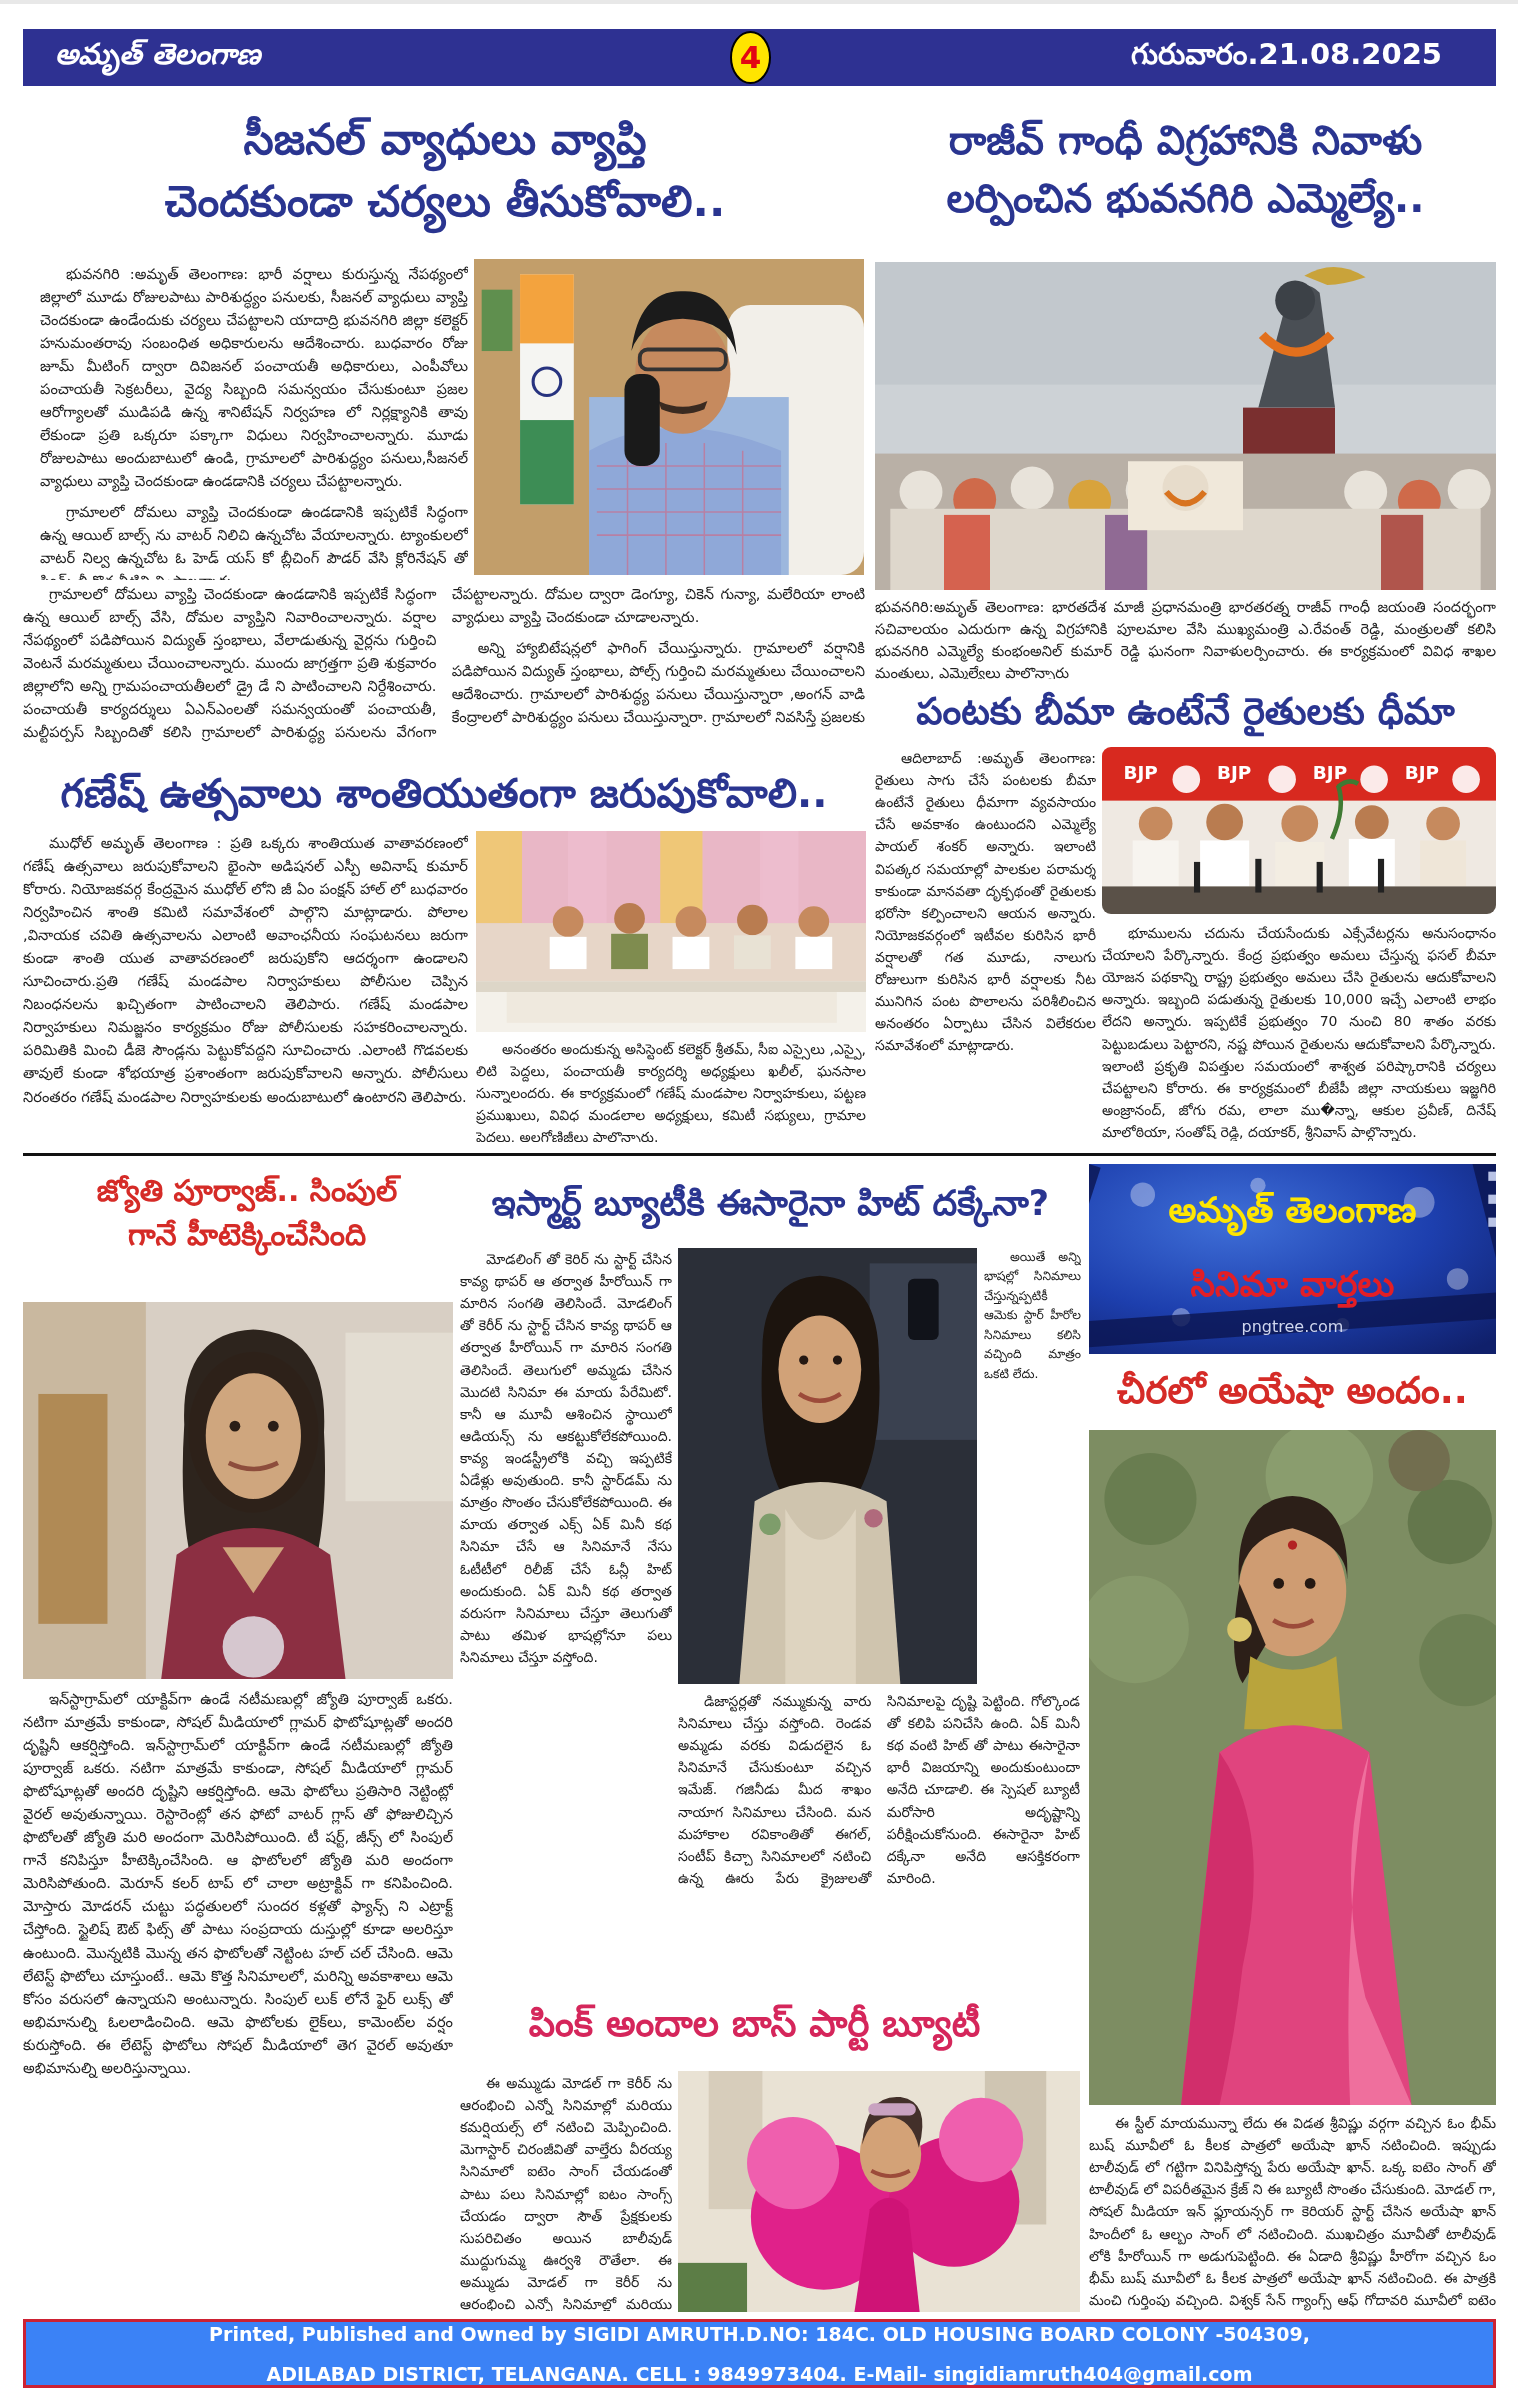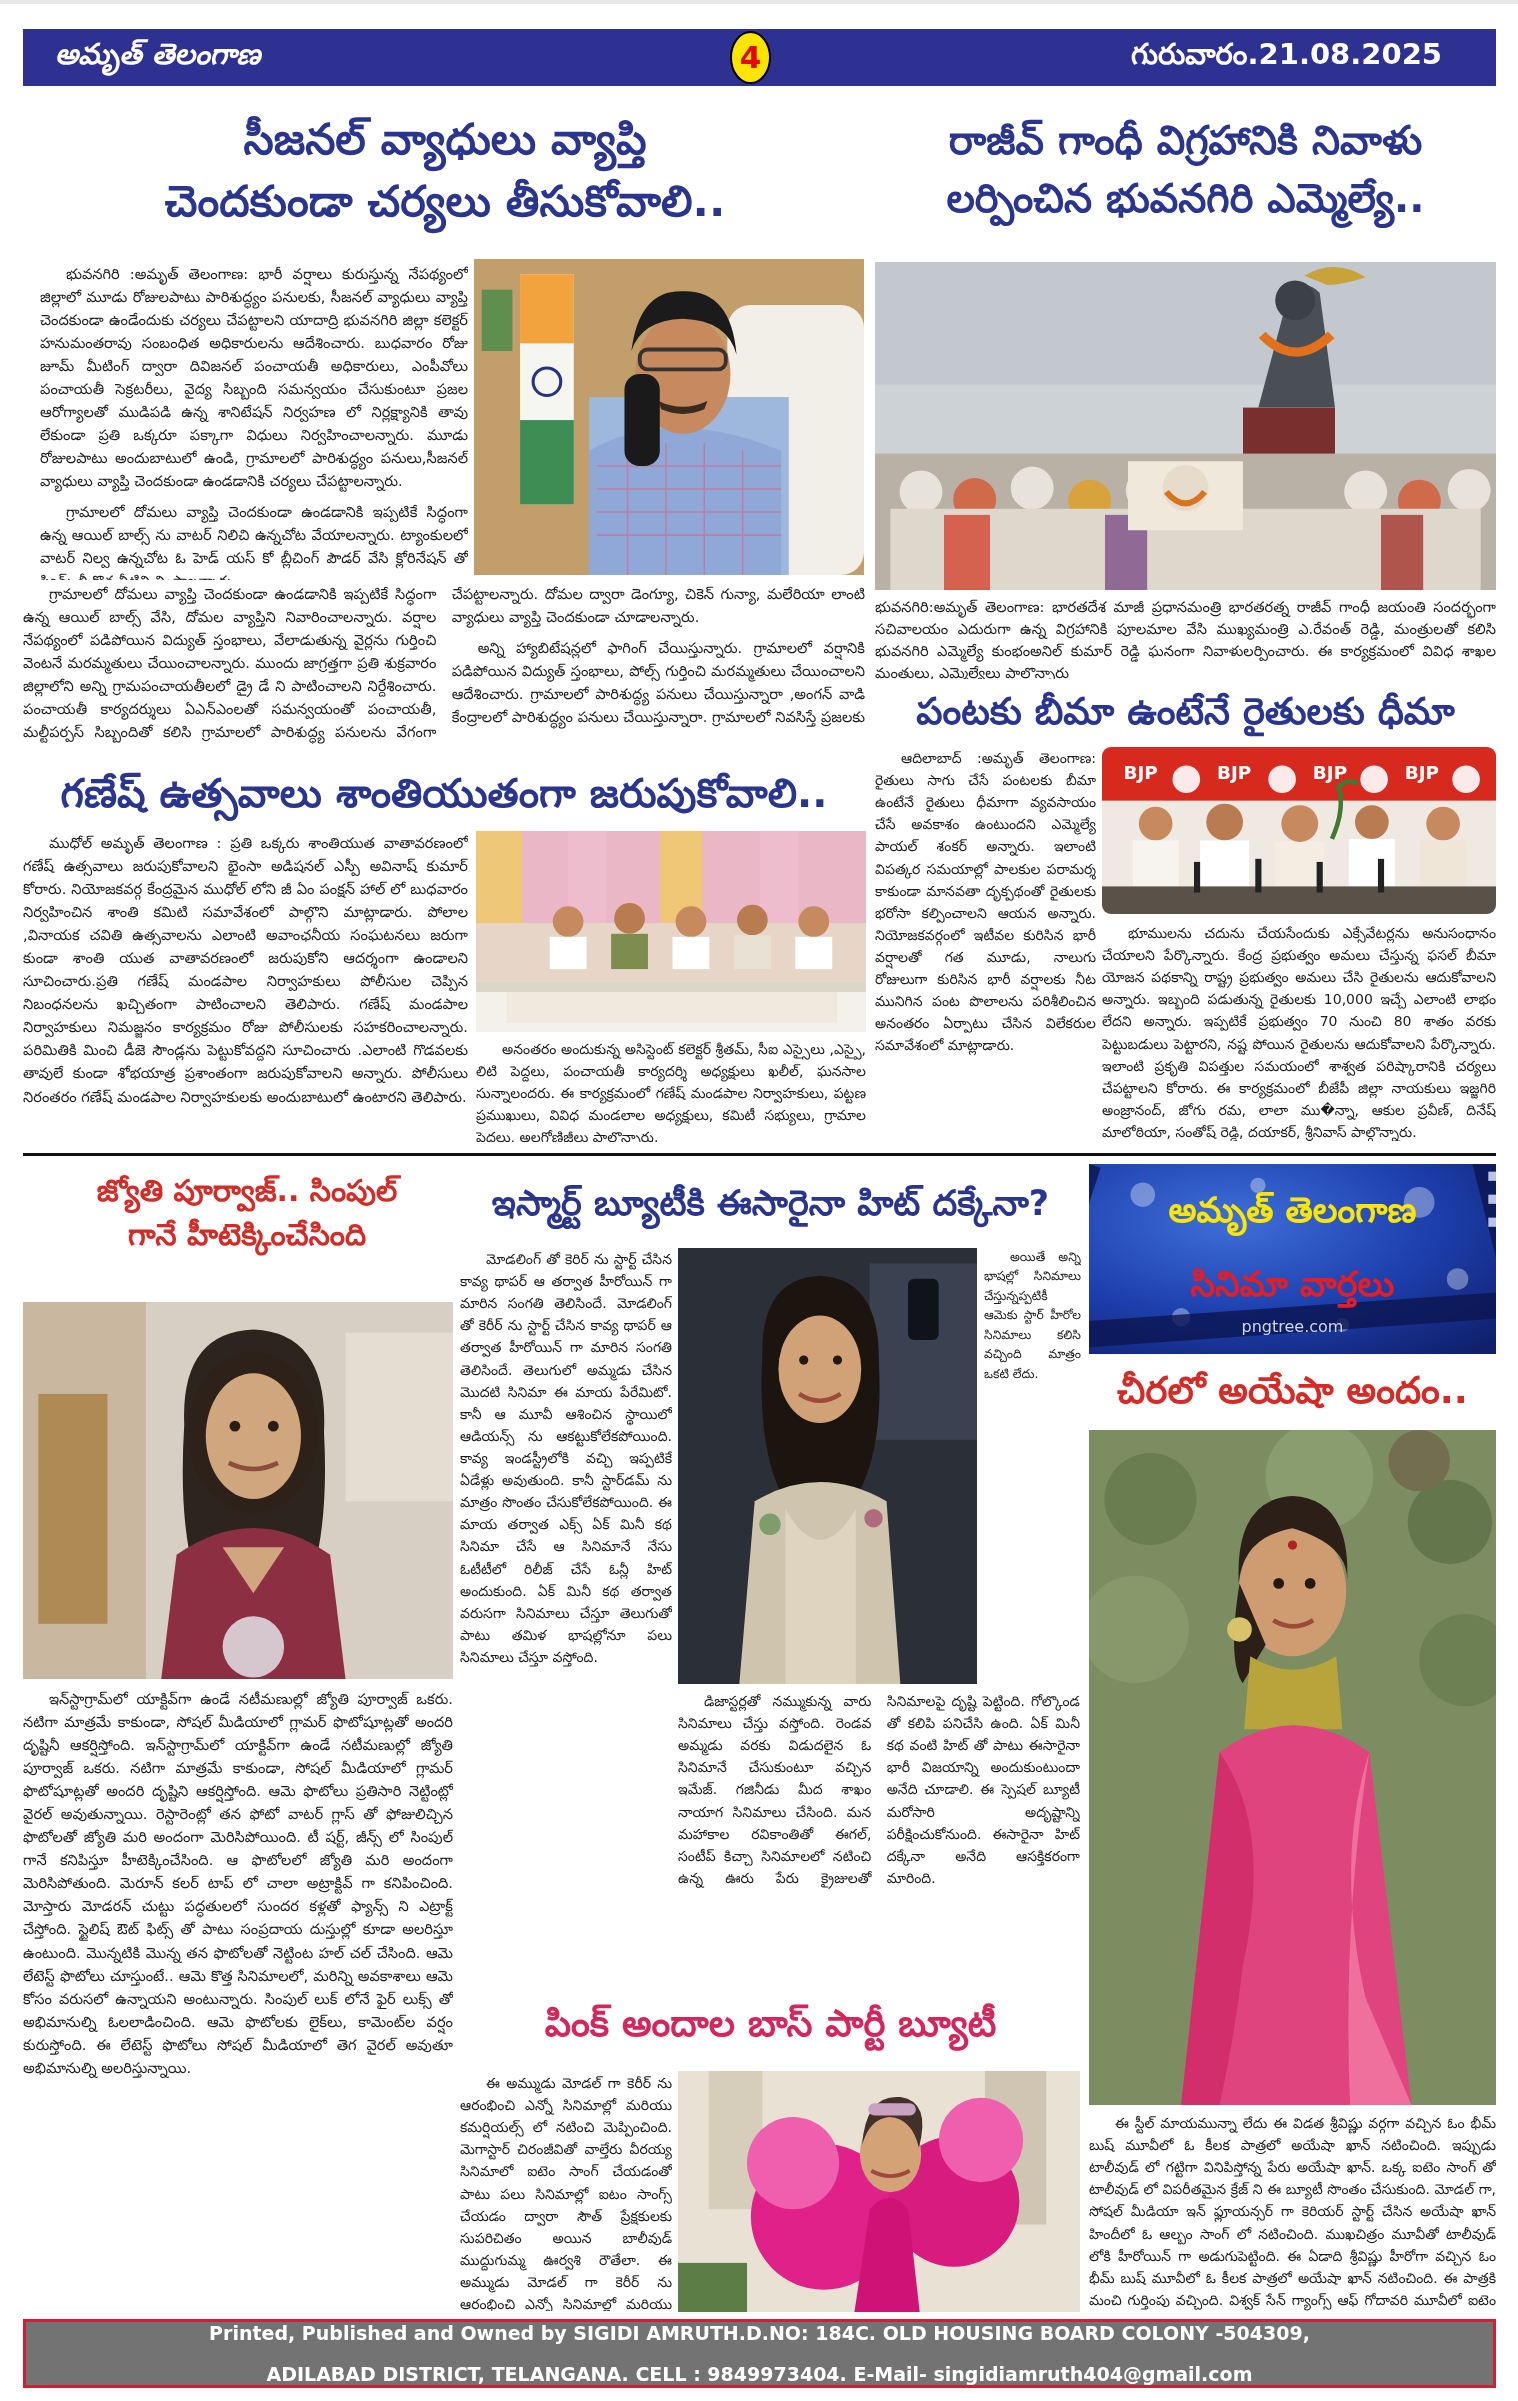--- a/index.html
+++ b/index.html
@@ -5,22 +5,22 @@
   html,body{margin:0;padding:0;background:#e8e8e8;}
   .page{position:relative;width:1518px;height:2401px;background:#ffffff;margin:4px auto;
         font-family:"DejaVu Sans", sans-serif;overflow:hidden;}
   .abs{position:absolute;}
   
   .masthead{left:23px;top:24.6px;width:1473px;height:57px;background:#2e3192;display:flex;align-items:center;}
   .paper-name{color:#ffffff;font-size:29px;font-weight:800;font-style:italic;padding-left:32px;width:491px;}
   .page-badge{width:37px;height:49px;background:#ffe400;border:2.3px solid #000;border-radius:50%;
               display:flex;align-items:center;justify-content:center;color:#e30613;font-size:31px;font-weight:800;margin-left:184px;}
   .issue-date{color:#ffffff;font-size:29px;font-weight:700;margin-left:auto;padding-right:54px;}
-  .footerbar{left:23px;top:2315px;width:1467px;height:63px;background:#737373;border:3.1px solid #cc2233;
-             display:flex;flex-direction:column;align-items:center;justify-content:space-between;gap:5px;}
+  .footerbar{left:23px;top:2315px;width:1467px;height:63px;background:#3b82f6;border:3.1px solid #cc2233;
+             display:flex;flex-direction:column;align-items:center;justify-content:flex-end;gap:18px;}
   .footerbar div{color:#ffffff;font-size:19px;font-weight:600;white-space:nowrap;}
   
   .hl-navy{color:#2a3590;font-weight:800;text-align:center;line-height:1.45;}
   .hl-red{color:#d52b27;font-weight:800;text-align:center;line-height:1.45;}
   .hl-pink{color:#d5265b;font-weight:800;text-align:center;line-height:1.3;}
   
   .bodytxt{color:#1c1c1c;font-size:14.6px;line-height:1.58;text-align:justify;overflow:hidden;}
   .bodytxt p{margin:0 0 7.7px 0;text-indent:26px;}
   .caption{color:#1c1c1c;font-size:14.6px;line-height:1.5;text-align:justify;overflow:hidden;}
   .two-col{column-count:2;column-gap:15.3px;}
@@ -262,21 +262,21 @@
   </div>
 
   <div class="abs bodytxt" style="left:984px;top:1244px;width:97px;height:434px;font-size:12.3px;">
     <p>అయితే అన్ని భాషల్లో సినిమాలు చేస్తున్నప్పటికీ ఆమెకు స్టార్ హీరోల సినిమాలు కలిసి వచ్చింది మాత్రం ఒకటి లేదు.</p>
   </div>
 
   <div class="abs bodytxt two-col" style="left:678px;top:1686px;width:402px;height:304px;font-size:14px;">
     <p>డిజాస్టర్లతో నమ్ముకున్న వారు సినిమాలు చేస్తు వస్తోంది. రెండవ అమ్మడు వరకు విడుదలైన ఓ సినిమానే చేసుకుంటూ వచ్చిన ఇమేజ్. గజినీడు మీద శాఖం నాయాగ సినిమాలు చేసింది. మన మహాకాల రవికాంతితో ఈగల్, సంటీప్ కిచ్చా సినిమాలలో నటించి ఉన్న ఊరు పేరు క్రైజులతో సినిమాలపై దృష్టి పెట్టింది. గోల్కొండ తో కలిపి పనిచేసి ఉంది. ఏక్ మినీ కథ వంటి హిట్ తో పాటు ఈసారైనా భారీ విజయాన్ని అందుకుంటుందా అనేది చూడాలి. ఈ స్పెషల్ బ్యూటీ మరోసారి అదృష్టాన్ని పరీక్షించుకోనుంది. ఈసారైనా హిట్ దక్కేనా అనేది ఆసక్తికరంగా మారింది.</p>
   </div>
 
-  <div class="abs hl-pink" style="left:460px;top:1996px;width:621px;font-size:37px;text-align:center;">పింక్ అందాల బాస్ పార్టీ బ్యూటీ</div>
+  <div class="abs hl-pink" style="left:444px;top:1996px;width:621px;font-size:37px;text-align:center;">పింక్ అందాల బాస్ పార్టీ బ్యూటీ</div>
 
   <div class="abs bodytxt" style="left:460px;top:2068px;width:212px;height:239px;font-size:14px;">
     <p>ఈ అమ్ముడు మోడల్ గా కెరీర్ ను ఆరంభించి ఎన్నో సినిమాల్లో మరియు కమర్షియల్స్ లో నటించి మెప్పించింది. మెగాస్టార్ చిరంజీవితో వాల్తేరు వీరయ్య సినిమాలో ఐటెం సాంగ్ చేయడంతో పాటు పలు సినిమాల్లో ఐటం సాంగ్స్ చేయడం ద్వారా సౌత్ ప్రేక్షకులకు సుపరిచితం అయిన బాలీవుడ్ ముద్దుగుమ్మ ఊర్వశి రౌతేలా. ఈ అమ్ముడు మోడల్ గా కెరీర్ ను ఆరంభించి ఎన్నో సినిమాల్లో మరియు కమర్షియల్స్ నటించి మెప్పించింది.</p>
   </div>
 
   <div class="abs photo" style="left:678px;top:2067px;width:402px;height:241px;">
     <svg viewBox="0 0 524 314" preserveAspectRatio="none">
       <rect width="524" height="314" fill="#e9e2d4"></rect>
       <rect x="40" y="0" width="70" height="180" fill="#d7cdbb"></rect>
         <rect x="400" y="0" width="80" height="200" fill="#cfc5b2"></rect>

